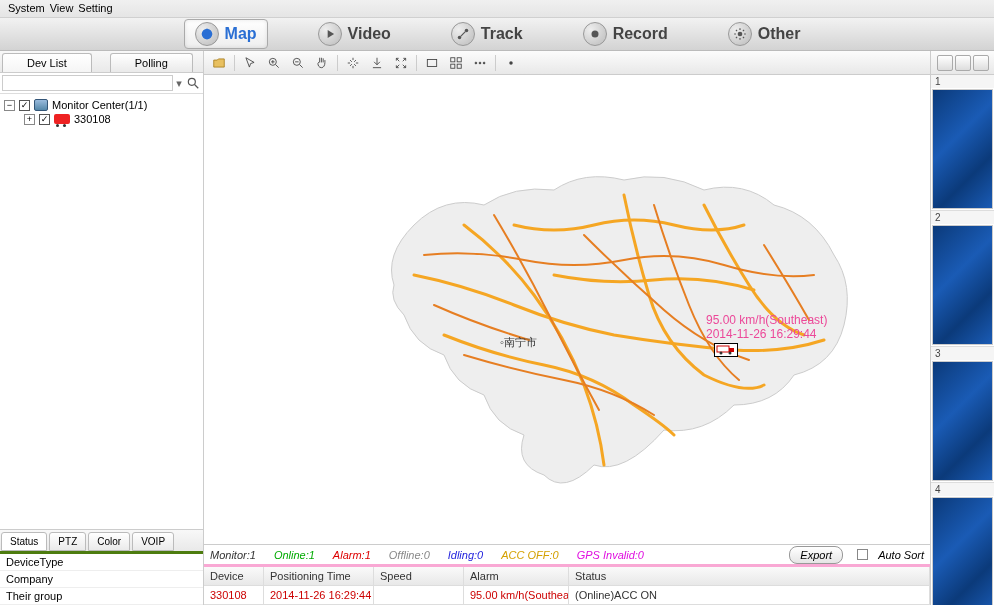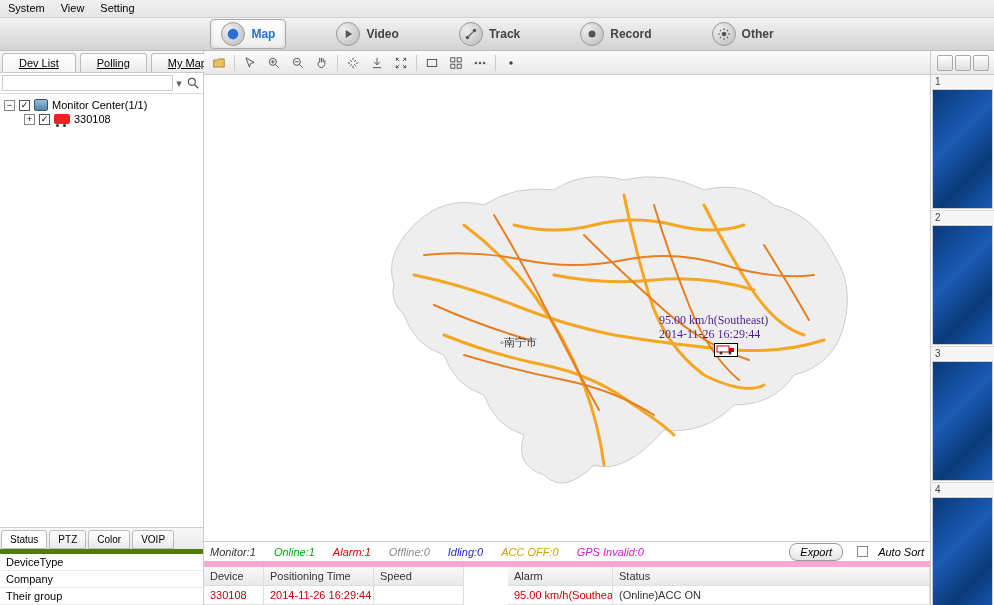--- a/index.html
+++ b/index.html
@@ -1,87 +1,87 @@
 <!DOCTYPE html>
 <html><head>
 <meta charset="utf-8">
 <style>
   * { box-sizing: border-box; margin: 0; padding: 0; font-family: Arial, sans-serif; font-size: 11px; }
   body { width: 994px; height: 605px; background: #fff; overflow: hidden; position: relative; }
 
   
-  .menubar { height: 18px; background: linear-gradient(#f0f0f0,#e5e5e5); padding: 2px 8px; display: flex; gap: 16px; border-bottom: 1px solid #d0d0d0;}
+  .menubar { height: 18px; background: linear-gradient(#f0f0f0,#e5e5e5); padding: 2px 8px; display: flex; gap: 5px; border-bottom: 1px solid #d0d0d0;}
   .menubar span { cursor: pointer; }
 
   
   .ribbon { height: 33px; background: linear-gradient(#f2f2f2,#d3d3d3); display: flex; justify-content: center; align-items: center; gap: 40px; border-bottom: 1px solid #bbb; }
   .rib-item { display: flex; align-items: center; gap: 6px; cursor: pointer; padding: 2px 10px; border-radius: 4px;}
   .rib-item.active { background: linear-gradient(#fff,#eee); border:1px solid #aaa; box-shadow: inset 0 0 4px rgba(0,0,0,.1);}
   .rib-icon { width: 24px; height: 24px; border-radius: 50%; background: radial-gradient(circle at 30% 30%, #eee, #bbb); border:1px solid #999; display:flex;align-items:center;justify-content:center; }
   .rib-icon svg{width:14px;height:14px;fill:#555;}
   .rib-item.active .rib-icon svg{fill:#2a6fd4;}
-  .rib-item span.lbl { font-size: 12px; font-weight: bold; color: #444;}
+  .rib-item span.lbl { font-size: 16px; font-weight: bold; color: #444;}
   .rib-item.active span.lbl{color:#2a6fd4;}
 
   .body-row { display: flex; height: 554px; }
 
   
   .left { width: 204px; border-right: 1px solid #ccc; display: flex; flex-direction: column; background: #fff;}
   .left-tabs { display: flex; border-bottom: 1px solid #ccc; background: linear-gradient(#f8f8f8,#e9e9e9);}
-  .left-tab { flex:0 0 auto; padding: 3px 16px; border:1px solid #bbb; border-bottom:none; margin:2px 2px 0 2px; background: linear-gradient(#fff,#eaeaea); border-radius:3px 3px 0 0; cursor:pointer;text-decoration:underline;}
+  .left-tab { flex:0 0 auto; padding: 3px 24px; border:1px solid #bbb; border-bottom:none; margin:2px 16px 0 2px; background: linear-gradient(#fff,#eaeaea); border-radius:3px 3px 0 0; cursor:pointer;}
   .left-tab.active{background:linear-gradient(#fff,#f5f5f5);}
   .search-row{display:flex;align-items:center;padding:2px;border-bottom:1px solid #ddd;}
   .search-row input{flex:1;border:1px solid #ccc;height:16px;padding:0 3px;font-size:11px;}
   .search-row .chev{width:12px;text-align:center;color:#666;cursor:pointer;}
   .search-row .mag{width:16px;height:16px;cursor:pointer;display:flex;align-items:center;justify-content:center;}
   .tree{flex:1;overflow:auto;padding:4px;}
   .tree-node{display:flex;align-items:center;gap:4px;padding:1px 0;}
   .tree-child{margin-left:20px;}
   .tree .exp{width:11px;height:11px;border:1px solid #888;display:flex;align-items:center;justify-content:center;font-size:9px;line-height:1;cursor:pointer;background:#fff;}
   .tree .chk{width:11px;height:11px;border:1px solid #555;display:flex;align-items:center;justify-content:center;font-size:9px;line-height:1;cursor:pointer;background:#fff;color:#000;}
   .tree .folder{width:14px;height:12px;background:linear-gradient(#9bd,#58a);border:1px solid #357;border-radius:2px;}
   .tree .car{width:16px;height:10px;background:#e22;border-radius:2px;position:relative;}
   .tree .car::after{content:"";position:absolute;bottom:-3px;left:2px;width:3px;height:3px;background:#333;border-radius:50%;box-shadow:7px 0 #333;}
 
   .left-bottom-tabs{display:flex;border-top:1px solid #ccc;background:linear-gradient(#f8f8f8,#e9e9e9);}
   .lb-tab{padding:3px 8px;border:1px solid #bbb;margin:2px 1px 0 1px;background:linear-gradient(#fff,#eaeaea);border-radius:3px 3px 0 0;cursor:pointer;font-size:10px;}
   .lb-tab.active{background:#fff;}
-  .info-list{border-top:5px solid #4d7c0f;}
+  .info-list{border-top:3px solid #4d7c0f;}
   .info-row{padding:2px 6px;border-bottom:1px solid #eee;background:#fff;}
 
   
   .center{flex:1;display:flex;flex-direction:column;border-right:1px solid #ccc;}
   .map-toolbar{height:24px;background:linear-gradient(#fcfcfc,#e8e8e8);border-bottom:1px solid #ccc;display:flex;align-items:center;padding:0 6px;gap:6px;}
   .tb-btn{width:18px;height:18px;display:flex;align-items:center;justify-content:center;cursor:pointer;border-radius:2px;}
   .tb-btn svg{width:14px;height:14px;stroke:#444;fill:none;stroke-width:1.5;}
   .tb-btn.fillsvg svg{fill:#444;stroke:none;}
   .tb-sep{width:1px;height:16px;background:#ccc;}
 
   .map-area{flex:1;position:relative;overflow:hidden;background:#fff;}
   .map-svg{position:absolute;top:0;left:0;}
-  .map-label{position:absolute;font-family: Liberation Serif, serif;font-size:12px;color:#4c1d95;white-space:nowrap;}
+  .map-label{position:absolute;font-family: Liberation Sans, sans-serif;font-size:12px;color:#ec4899;white-space:nowrap;padding-left:47px;}
   .city-lbl{position:absolute;font-size:11px;color:#333;}
   .vehicle-marker{position:absolute;width:24px;height:14px;border:1px solid #000;background:#fff;display:flex;align-items:center;justify-content:center;}
 
   .status-strip{height:20px;border-top:1px solid #ccc;display:flex;align-items:center;padding:0 6px;gap:18px;background:#fff;font-style:italic;}
   .status-strip .itm{font-size:11px;}
   .ss-right{margin-left:auto;display:flex;align-items:center;gap:14px;}
   .export-btn{padding:2px 10px;border:1px solid #999;border-radius:8px;background:linear-gradient(#fff,#e5e5e5);cursor:pointer;}
   .auto-sort{display:flex;align-items:center;gap:10px;}
   .auto-sort .box{width:11px;height:11px;border:1px solid #888;background:#fff;cursor:pointer;}
 
-  .grid{border-top:6px solid #f9a8d4;}
+  .grid{border-top:3px solid #f9a8d4;}
   .grid-row{display:flex;}
   .grid-hdr .cell{background:linear-gradient(#fafafa,#e8e8e8);font-weight:normal;color:#333;}
   .cell{padding:3px 6px;border-right:1px solid #ddd;border-bottom:1px solid #ddd;overflow:hidden;white-space:nowrap;}
   .c-dev{width:60px;}
   .c-time{width:110px;}
   .c-pos{width:240px;}
   .c-spd{width:90px;}
-  .c-alm{width:105px;margin-left:44px;}
+  .c-alm{width:105px;}
   .c-sts{flex:1;}
   .grid-data{color:#c00;}
 
   
   .right{width:63px;background:#fff;display:flex;flex-direction:column;}
   .right-top{height:24px;background:linear-gradient(#fcfcfc,#e8e8e8);border-bottom:1px solid #ccc;display:flex;align-items:center;justify-content:center;gap:2px;}
   .rt-btn{width:16px;height:16px;border:1px solid #aaa;background:linear-gradient(#fff,#ddd);border-radius:2px;cursor:pointer;}
   .thumbs{flex:1;overflow:hidden;}
   .thumb-slot{border-bottom:1px solid #ddd;}
   .thumb-num{padding:1px 4px;font-size:10px;color:#444;background:#f5f5f5;}

